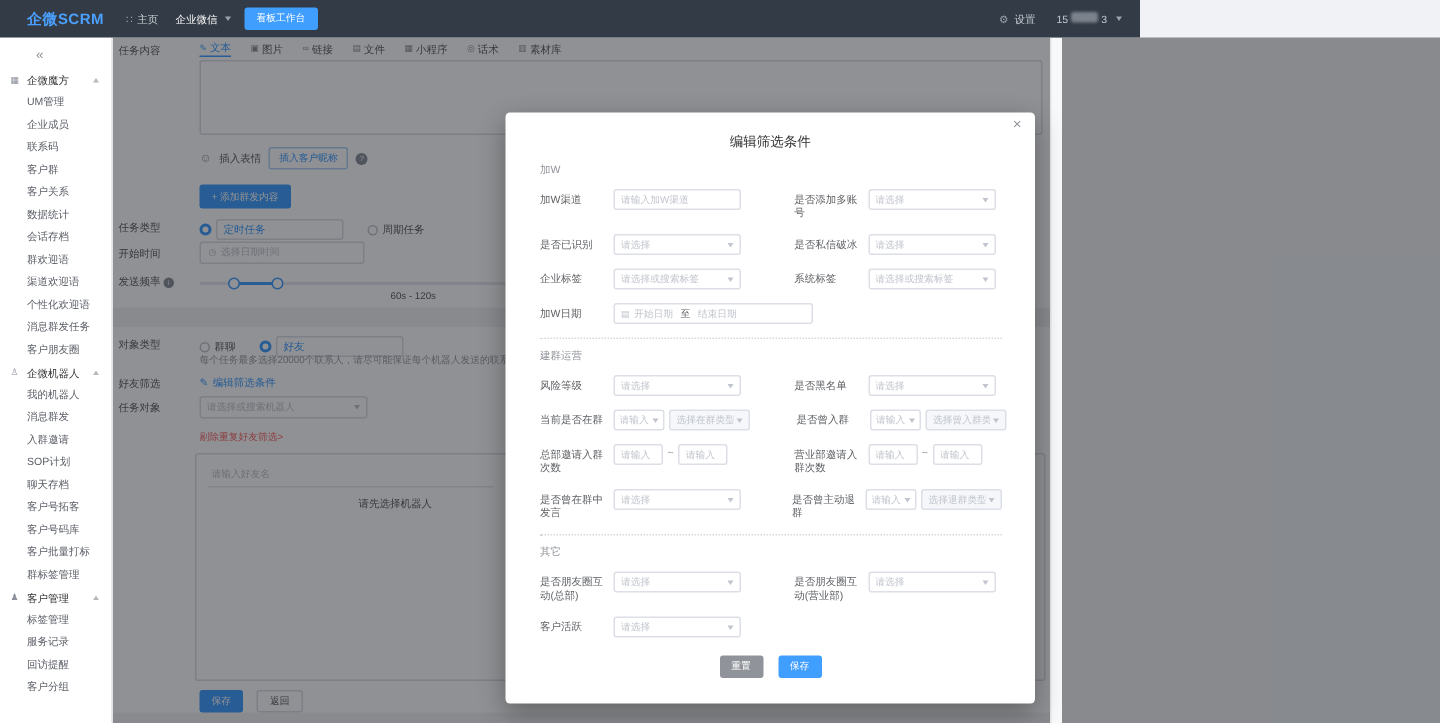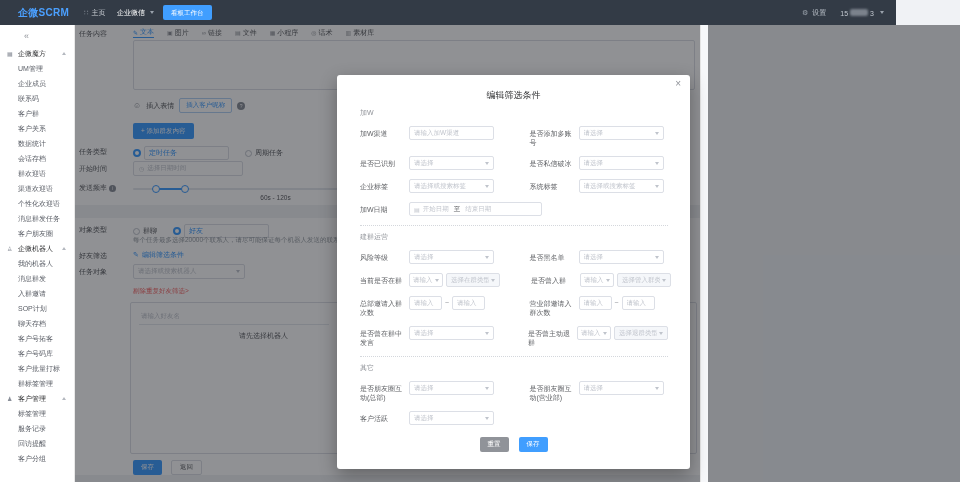--- a/index.html
+++ b/index.html
@@ -1,20 +1,20 @@
 <!DOCTYPE html>
 <html><head>
 <meta charset="utf-8">
 <style>
   * { box-sizing: border-box; margin: 0; padding: 0; }
   html,body { width:960px; height:482px; overflow:hidden;
     font-family:"Liberation Sans","DejaVu Sans",sans-serif; background:#f0f2f5; position:relative; }
 
   
-  .nav { position:absolute; top:0; left:0; width:896px; height:25px; background:#333b46; z-index:50; }
+  .nav { position:absolute; top:0; left:0; width:760px; height:25px; background:#333b46; z-index:50; }
   .nav .logo { position:absolute; left:18px; top:6px; font-size:10px; font-weight:bold; color:#4ba0ff; letter-spacing:.3px; }
   .nav-item { position:absolute; top:0; height:25px; display:flex; align-items:center; gap:3px; color:#cfd3d9; font-size:7px; }
   .nav-home { left:84px; }
   .nav-wecom { left:117px; color:#fff; }
   .gicon { font-size:7px; color:#9aa2ac; }
   .caret-dn { width:0; height:0; border-left:2.5px solid transparent; border-right:2.5px solid transparent; border-top:3px solid #9aa2ac; margin-left:2px; }
   .wb-btn { position:absolute; left:163px; top:5px; height:15px; line-height:15px; padding:0 8px; background:#409eff; border-radius:2px; color:#fff; font-size:6.5px; }
   .nav-right { position:absolute; right:12px; top:0; height:25px; display:flex; align-items:center; gap:4px; color:#c3c9d1; font-size:7px; }
   .blurred { display:inline-block; width:18px; height:7px; background:#8d949e; border-radius:2px; filter:blur(1px); opacity:.8; margin:0 2px; }
 

